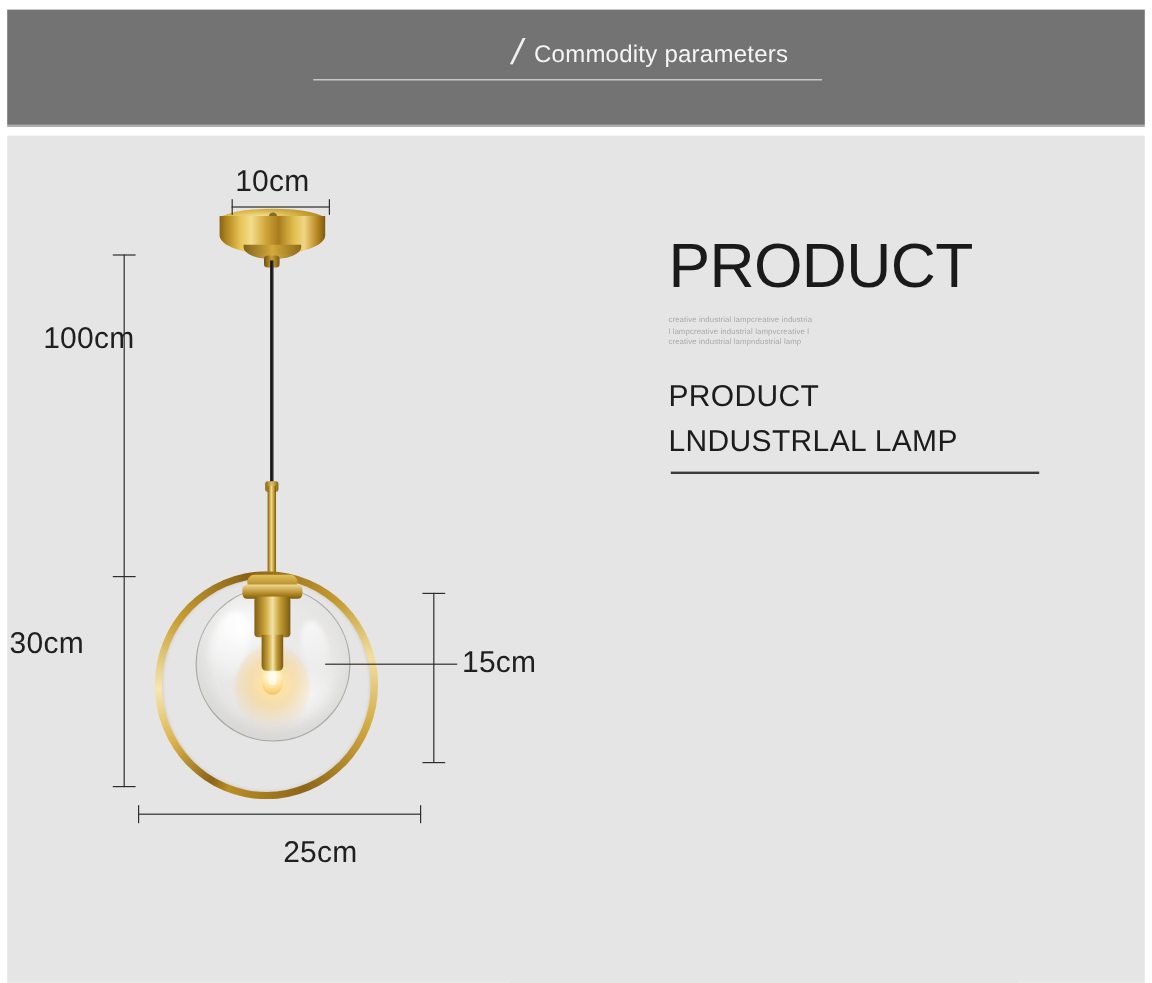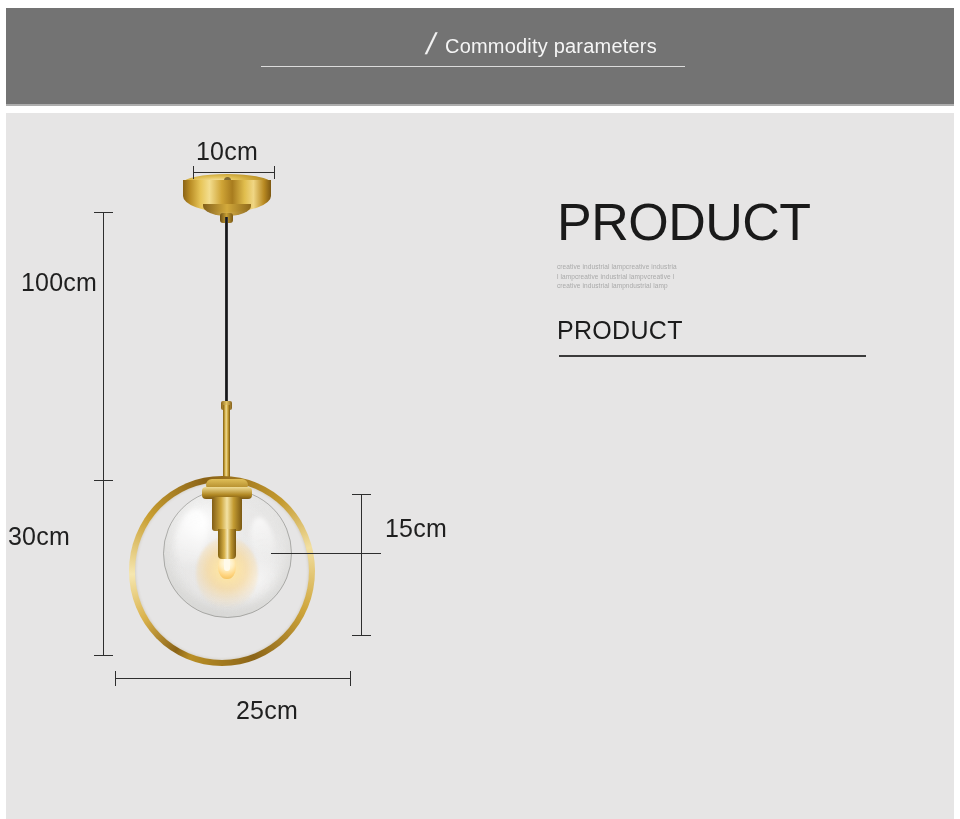--- a/index.html
+++ b/index.html
@@ -460,40 +460,41 @@
 
       <div class="dim-line-h" style="left:187px; top:59px; width:82px;"></div>
       <div class="dim-cap-v" style="left:187px; top:53px; height:13px;"></div>
       <div class="dim-cap-v" style="left:268px; top:53px; height:13px;"></div>
       <div class="dim-label" style="left:190px; top:24px;">10cm</div>
 
       <div class="dim-line-v" style="left:97px; top:99px; height:444px;"></div>
       <div class="dim-cap-h" style="left:88px; top:99px; width:19px;"></div>
       <div class="dim-cap-h" style="left:88px; top:367px; width:19px;"></div>
       <div class="dim-cap-h" style="left:88px; top:542px; width:19px;"></div>
-      <div class="dim-label" style="left:15px; top:155px;">100cm</div>
+      <div class="dim-label" style="left:30px; top:155px;">100cm</div>
       <div class="dim-label" style="left:2px; top:409px;">30cm</div>
 
       <div class="dim-line-v" style="left:355px; top:381px; height:141px;"></div>
       <div class="dim-cap-h" style="left:346px; top:381px; width:19px;"></div>
       <div class="dim-cap-h" style="left:346px; top:522px; width:19px;"></div>
       <div class="dim-line-h" style="left:265px; top:440px; width:110px;"></div>
-      <div class="dim-label" style="left:379px; top:401px;">15cm</div>
+      <div class="dim-label" style="left:379px; top:425px;">15cm</div>
 
       <div class="dim-line-h" style="left:109px; top:565px; width:236px;"></div>
       <div class="dim-cap-v" style="left:109px; top:558px; height:15px;"></div>
       <div class="dim-cap-v" style="left:344px; top:558px; height:15px;"></div>
       <div class="dim-label" style="left:186px; top:583px;margin-left:44px;">25cm</div>
     </div>
 
     <div id="spec-text">
       <div class="big-title">PRODUCT</div>
 
       <div class="filler">creative industrial lampcreative industria</div>
       <div class="filler" style="margin-top:0">l lampcreative industrial lampvcreative l</div>
       <div class="filler" style="margin-top:0">creative industrial lampndustrial lamp</div>
 
       <div class="sub-title">PRODUCT</div>
+      <div class="sub-title" style="margin-top:0">LNDUSTRLAL LAMP</div>
       <div class="sub-rule"></div>
     </div>
 
   </div>
 </div>
 
 </body></html>

